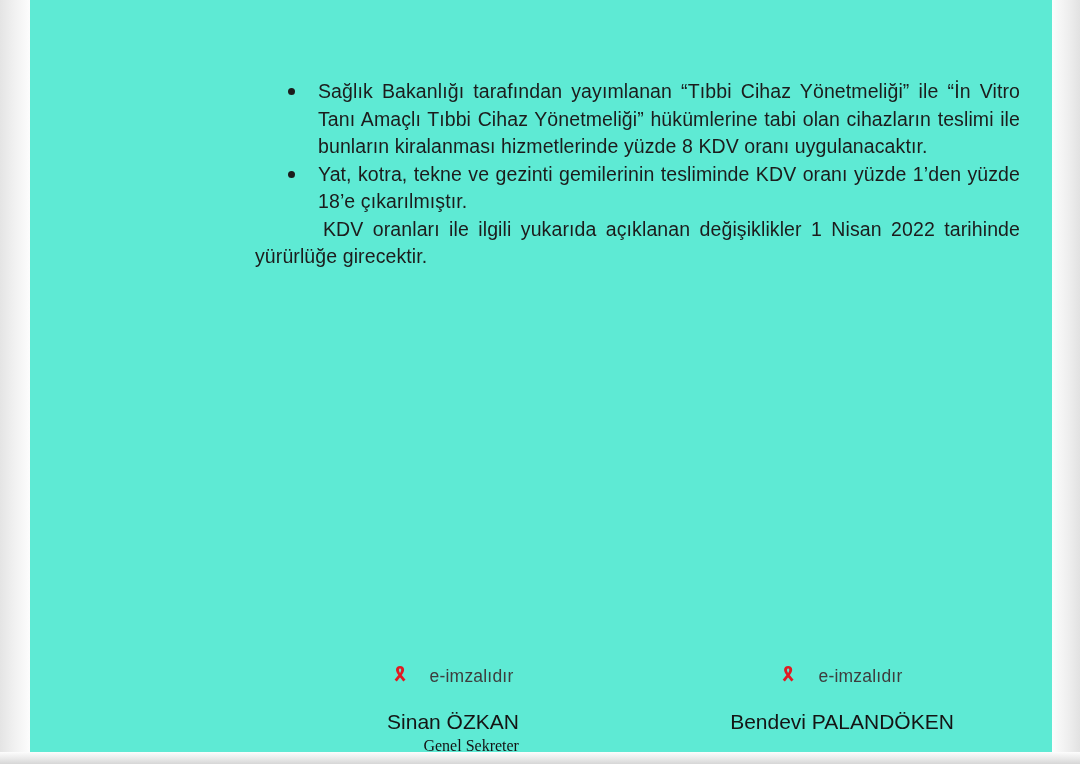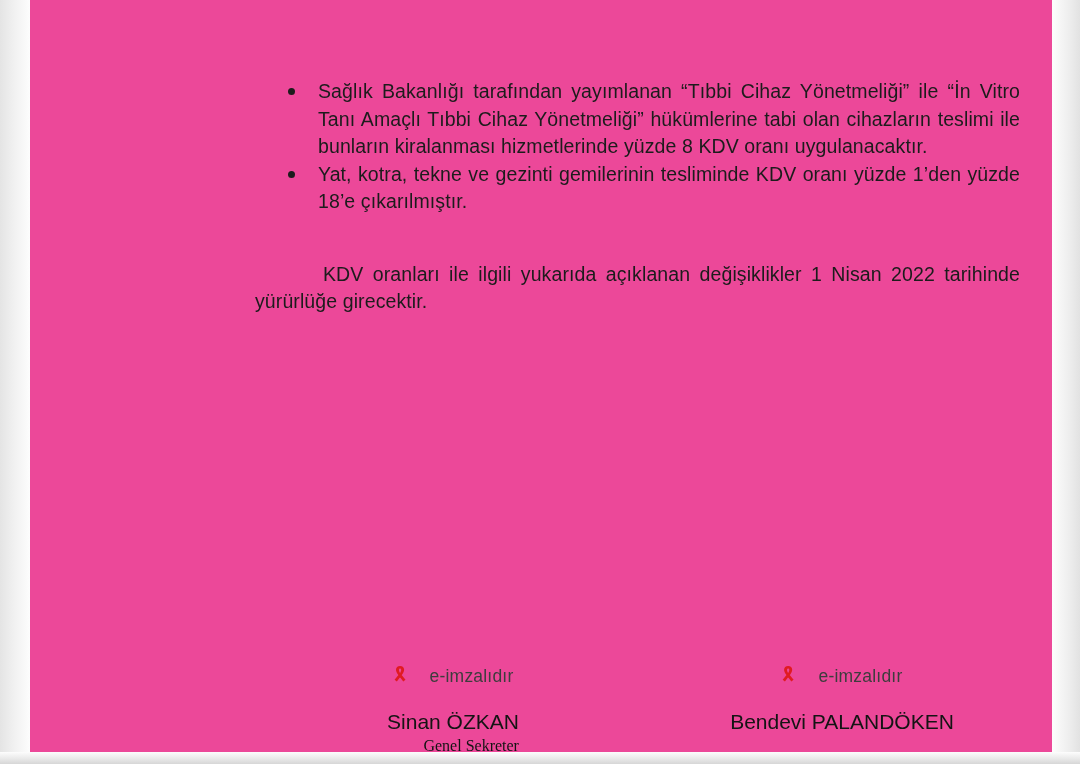--- a/index.html
+++ b/index.html
@@ -1,21 +1,21 @@
 <!DOCTYPE html>
 <html><head>
 <meta charset="utf-8">
 <style>
   * { margin: 0; padding: 0; box-sizing: border-box; }
   html, body { width: 1080px; height: 764px; background: #ffffff; }
   .page {
     position: relative;
     width: 1080px;
     height: 764px;
-    background: #ec4899;
+    background: #5eead4;
     overflow: hidden;
     font-family: "Liberation Sans", sans-serif;
   }
   .edge { position: absolute; pointer-events: none; }
   .edge-left   { left: 0; top: 0; bottom: 0; width: 30px;
                  background: linear-gradient(to right, #e4e4e4 0%, #efefef 40%, #fdfdfd 100%); }
   .edge-right  { right: 0; top: 0; bottom: 0; width: 28px;
                  background: linear-gradient(to left, #e2e2e2 0%, #eeeeee 40%, #fdfdfd 100%); }
   .edge-bottom { left: 0; right: 0; bottom: 0; height: 12px;
                  background: linear-gradient(to top, #d6d6d6 0%, #e9e9e9 45%, #fdfdfd 100%); }
@@ -43,21 +43,21 @@
     top: 10px;
     width: 7px;
     height: 7px;
     border-radius: 50%;
     background: #1c1c1c;
   }
   .para {
     text-align: justify;
     text-indent: 68px;
   }
-  .para-1 { margin-top: 45px; }
+  .para-1 { }
   .para-2 { margin-top: 11px; }
 
   .sig {
     position: absolute;
     top: 663px;
     text-align: center;
   }
   .sig-left  { left: 453px; transform: translateX(-50%); }
   .sig-right { left: 842px; transform: translateX(-50%); }
   .sig-esign {

